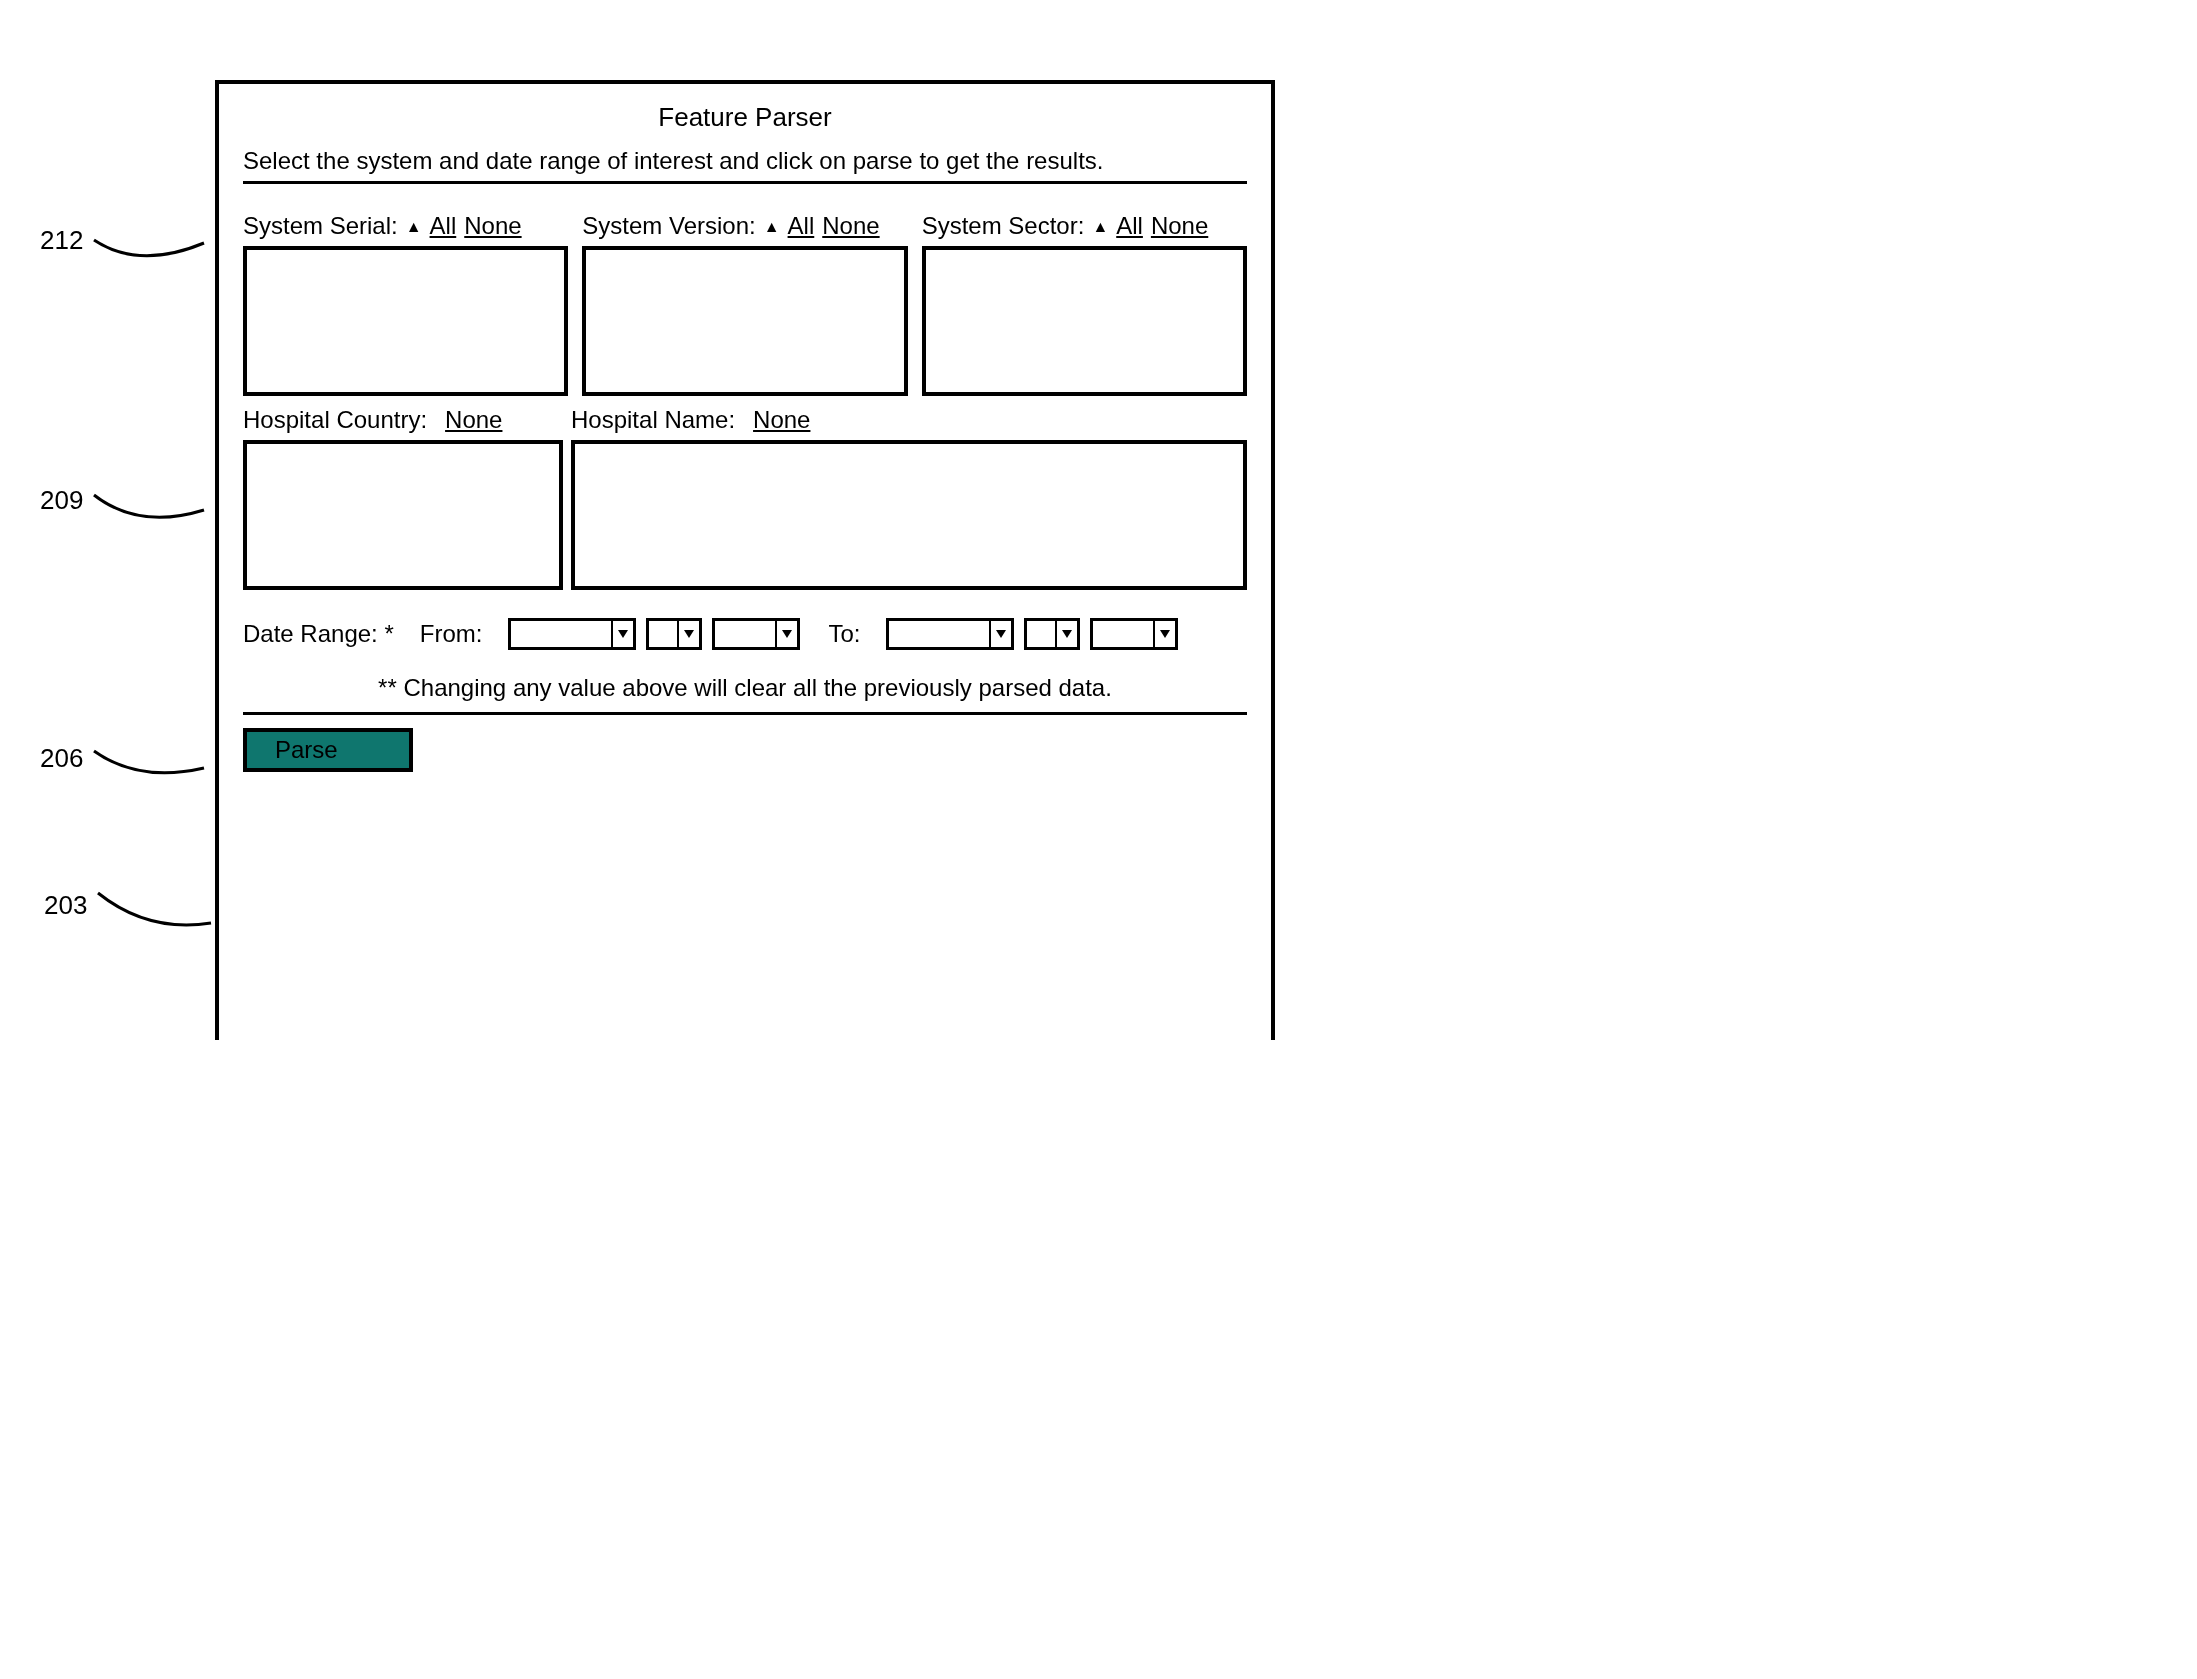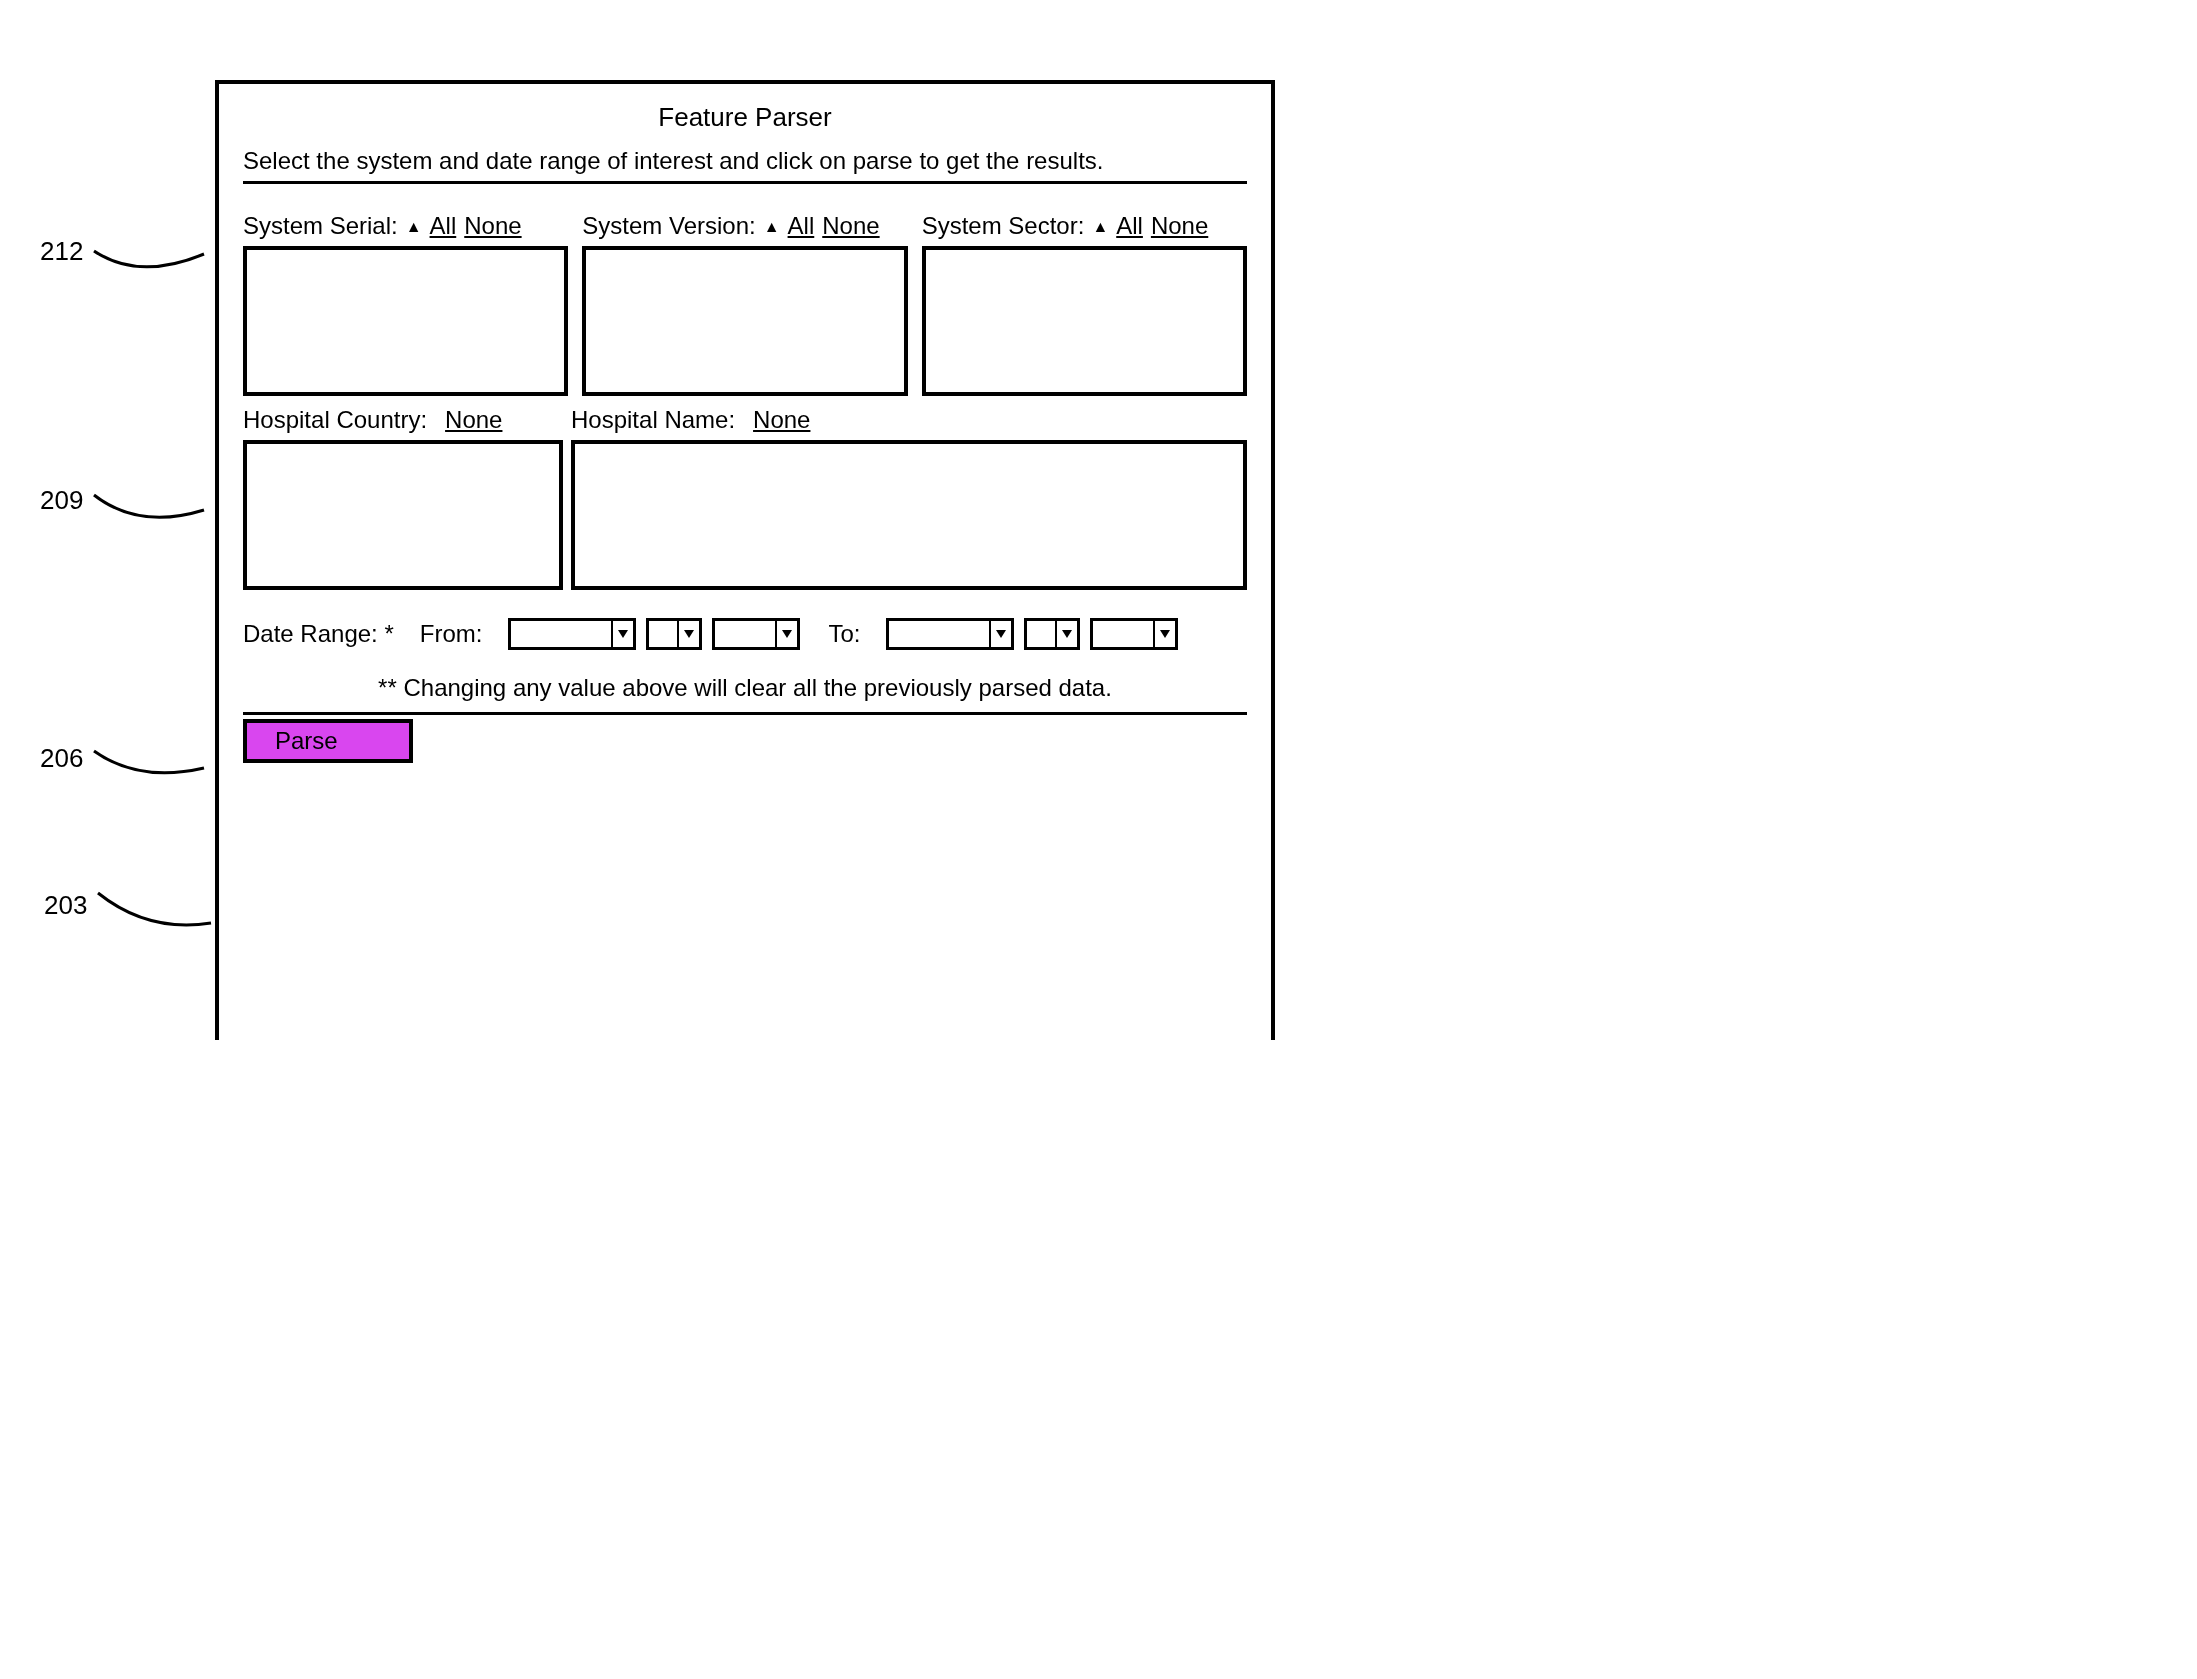--- a/index.html
+++ b/index.html
@@ -102,23 +102,23 @@
   .combo.w-sm .field { width: 28px; }
   .combo.w-md .field { width: 60px; }
   .warn-block {
     margin-top: 10px;
     border-bottom: 3px solid #000;
     padding-bottom: 10px;
     text-align: center;
   }
   .warn { font-size: 24px; }
   .parse-btn {
-    margin-top: 4px;
+    margin-top: 13px;
     border: 4px solid #000;
-    background: #d946ef;
+    background: #0f766e;
     width: 170px;
     height: 44px;
     font-size: 24px;
     display: flex;
     align-items: center;
     padding-left: 28px;
     cursor: pointer;
   }
   
   .callout {
@@ -128,21 +128,21 @@
     align-items: center;
   }
   .callout .num { margin-right: 6px; }
   .callout svg { overflow: visible; }
 </style>
 </head>
 <body>
 
 <div class="canvas">
 
-  <div class="callout" style="left:0; top:186px;align-items:center;">
+  <div class="callout" style="left:0; top:175px;align-items:center;">
     <span class="num">212</span>
     <svg width="120" height="50">
         <path d="M5 25 Q 50 55 115 28" stroke="#000" stroke-width="3" fill="none"></path>
       </svg>
   </div>
   <div class="callout" style="left:0; top:435px;">
     <span class="num">209</span>
     <svg width="120" height="50">
         <path d="M5 20 Q 50 55 115 35" stroke="#000" stroke-width="3" fill="none"></path>
       </svg>

